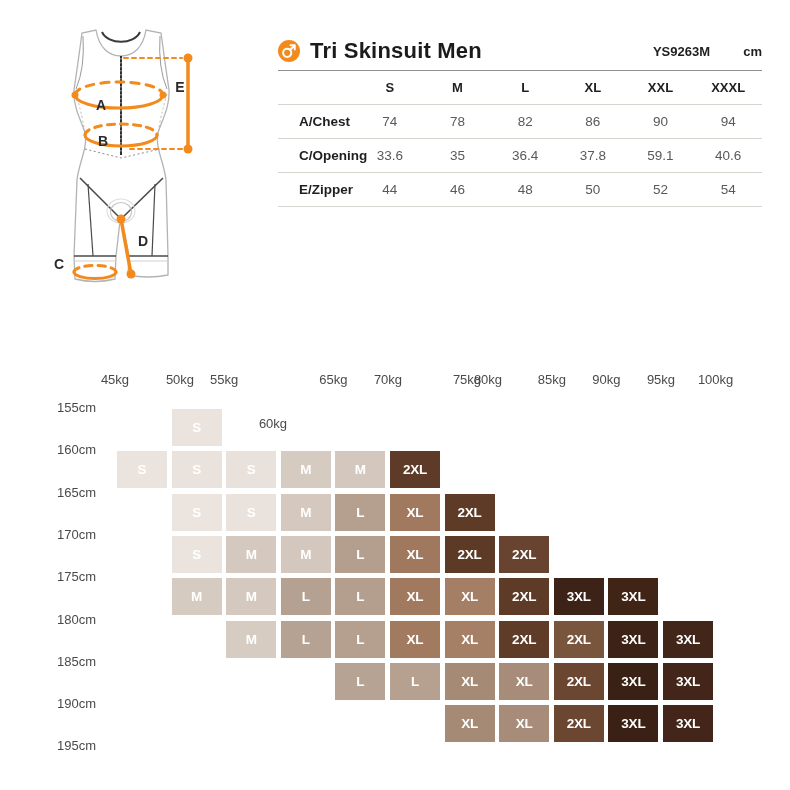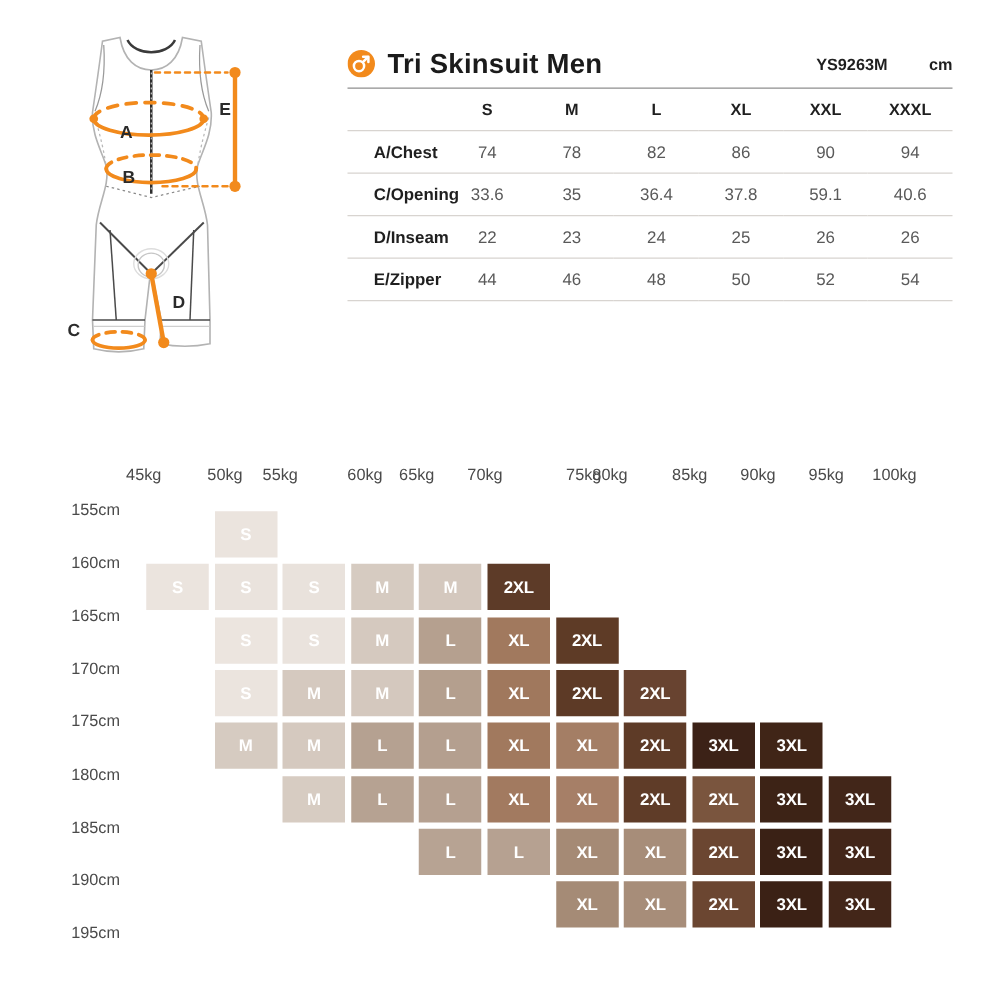--- a/index.html
+++ b/index.html
@@ -160,46 +160,37 @@
           <tr>
             <th>C/Opening</th>
             <td>33.6</td>
             <td>35</td>
             <td>36.4</td>
             <td>37.8</td>
             <td>59.1</td>
             <td>40.6</td>
           </tr>
           <tr>
-            <th>D/Inseam</th>
-            <td>22</td>
-            <td>23</td>
-            <td>24</td>
-            <td>25</td>
-            <td>26</td>
-            <td>26</td>
-          </tr>
-          <tr>
             <th>E/Zipper</th>
             <td>44</td>
             <td>46</td>
             <td>48</td>
             <td>50</td>
             <td>52</td>
             <td>54</td>
           </tr>
         </tbody>
     </table>
   </div>
 
   <div id="heatmap">
       <div class="wlabel" style="left: 88px;">45kg</div>
       <div class="wlabel" style="left: 153px;">50kg</div>
       <div class="wlabel" style="left: 197.2px;">55kg</div>
-      <div class="wlabel" style="left: 265px;">60kg</div>
+      <div class="wlabel" style="left: 246px; margin-top: 44px;">60kg</div>
       <div class="wlabel" style="left: 306.4px;">65kg</div>
       <div class="wlabel" style="left: 361px;">70kg</div>
       <div class="wlabel" style="left: 440px;">75kg</div>
       <div class="wlabel" style="left: 461px;">80kg</div>
       <div class="wlabel" style="left: 524.8px;">85kg</div>
       <div class="wlabel" style="left: 579.4px;">90kg</div>
       <div class="wlabel" style="left: 634px;">95kg</div>
       <div class="wlabel" style="left: 688.6px;">100kg</div>
       <div class="hlabel" style="top: 400px;">155cm</div>
       <div class="hlabel" style="top: 442.3px;">160cm</div>

